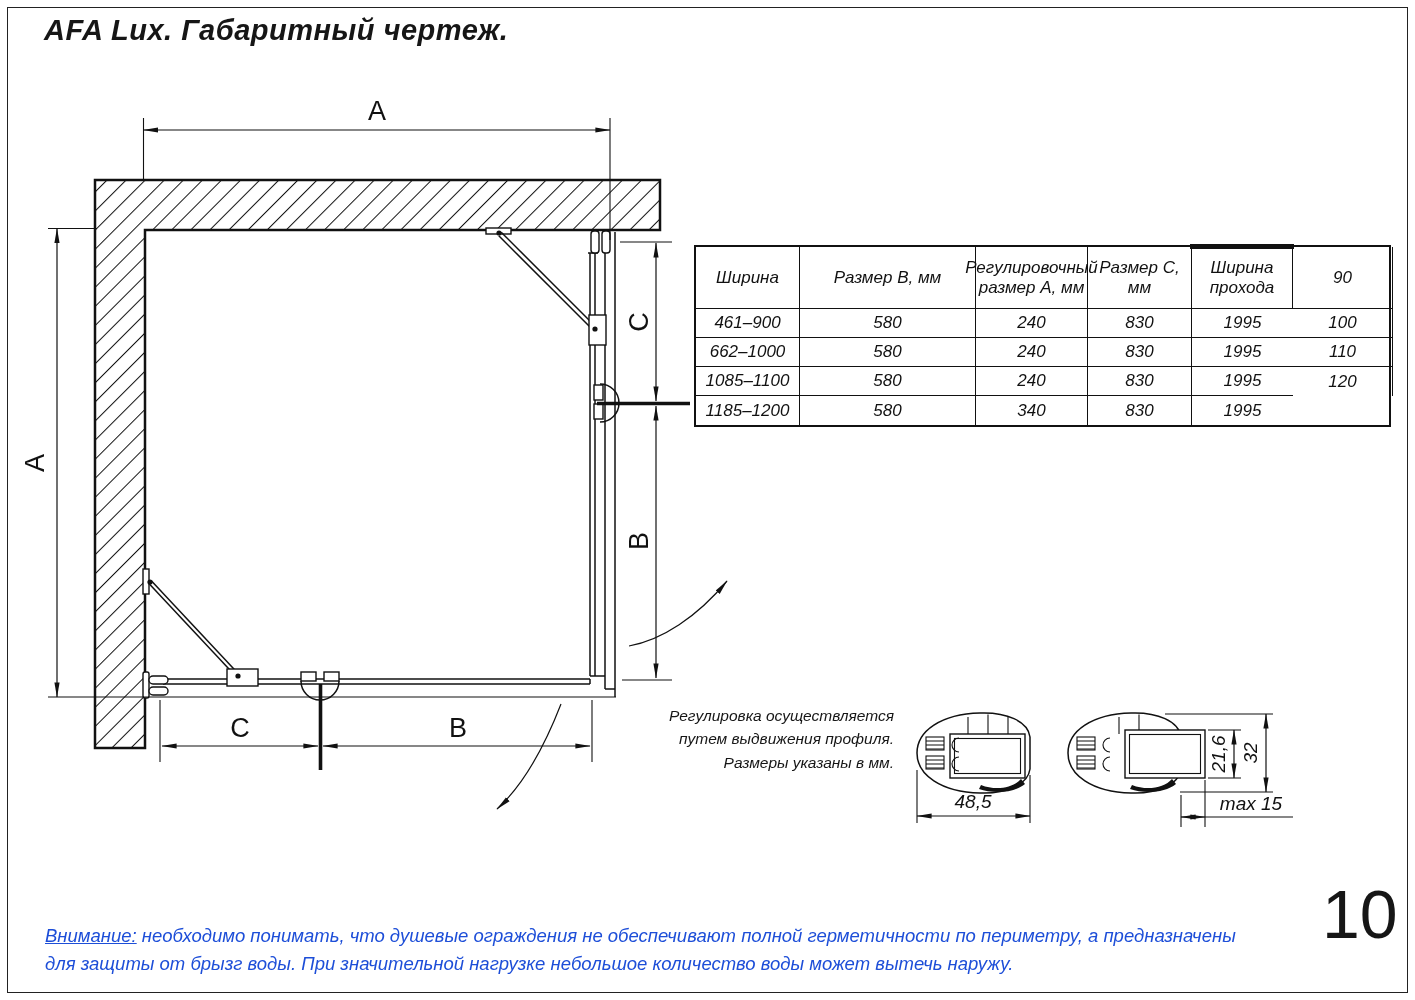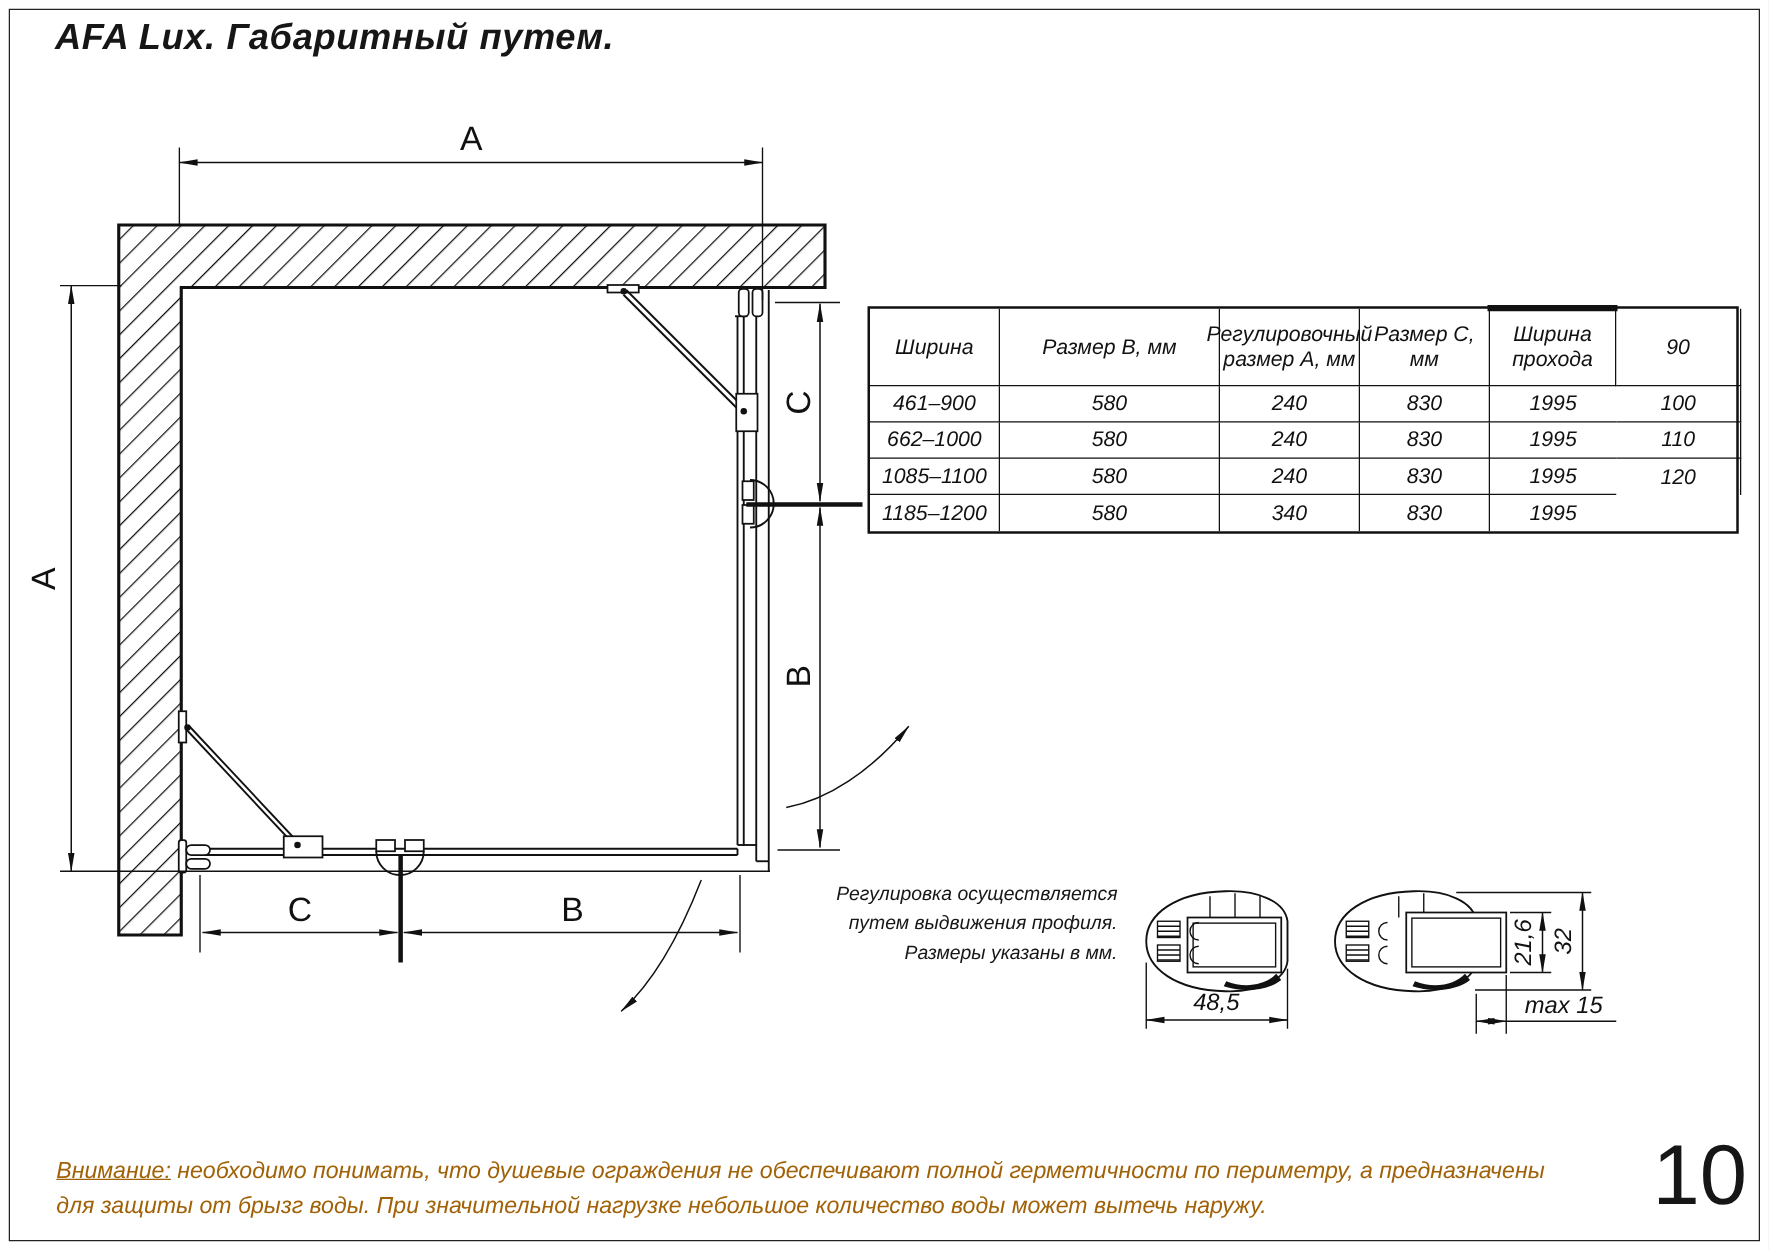--- a/index.html
+++ b/index.html
@@ -22,44 +22,44 @@
   .spec-table .cell.last-col{border-right:none;}
   .spec-table .cell.last-row{border-bottom:none;}
   .thick-seg{position:absolute;left:494px;top:-3px;width:104px;height:4.5px;background:#111;}
 
   
   .note{position:absolute;left:640px;top:704px;width:254px;text-align:right;
         font:italic 15.5px/1.5 "Liberation Sans",sans-serif;color:#161616;}
 
   
   .warning{position:absolute;left:45px;top:922px;width:1210px;margin:0;
-        font:italic 18.5px/1.5 "Liberation Sans",sans-serif;color:#a16207;}
+        font:italic 18.5px/1.5 "Liberation Sans",sans-serif;color:#1d4ed8;}
   .warn-label{text-decoration:underline;}
 
-  .page-number{position:absolute;left:1322px;top:906px;
+  .page-number{position:absolute;left:1322px;top:880px;
         font:400 68px/1 "Liberation Sans",sans-serif;color:#161616;}
 
   
   .wall{fill:url(#hatch);stroke:#111;stroke-width:2.5;}
   .ln{stroke:#111;stroke-width:1.5;fill:none;}
   .thin{stroke:#111;stroke-width:1.1;fill:none;}
   .dim{stroke:#111;stroke-width:1.2;fill:none;}
   .thick{stroke:#111;stroke-width:3.6;fill:none;}
   .wf{fill:#fff;stroke:#111;stroke-width:1.4;}
   .dot{fill:#111;stroke:none;}
   .dl{font:27px "Liberation Sans",sans-serif;fill:#111;text-anchor:middle;}
   .pl{font:italic 19px "Liberation Sans",sans-serif;fill:#111;text-anchor:middle;}
 </style>
 </head>
 <body>
 
 <div class="page">
   <div class="page-border"></div>
 
-  <h1 class="title">AFA Lux. Габаритный путем.</h1>
+  <h1 class="title">AFA Lux. Габаритный чертеж.</h1>
 
   <svg class="drawing" width="1415" height="1000" viewBox="0 0 1415 1000">
     <defs>
       <pattern id="hatch" width="13.5" height="13.5" patternUnits="userSpaceOnUse" patternTransform="rotate(-45)">
         <line x1="0" y1="0" x2="13.5" y2="0" stroke="#111" stroke-width="2"></line>
       </pattern>
       <marker id="arw" markerWidth="16" markerHeight="7" refX="14.6" refY="3" orient="auto-start-reverse" markerUnits="userSpaceOnUse">
         <path d="M15.2,3 L0,0.4 L0,5.6 Z" fill="#111"></path>
       </marker>
     </defs>

